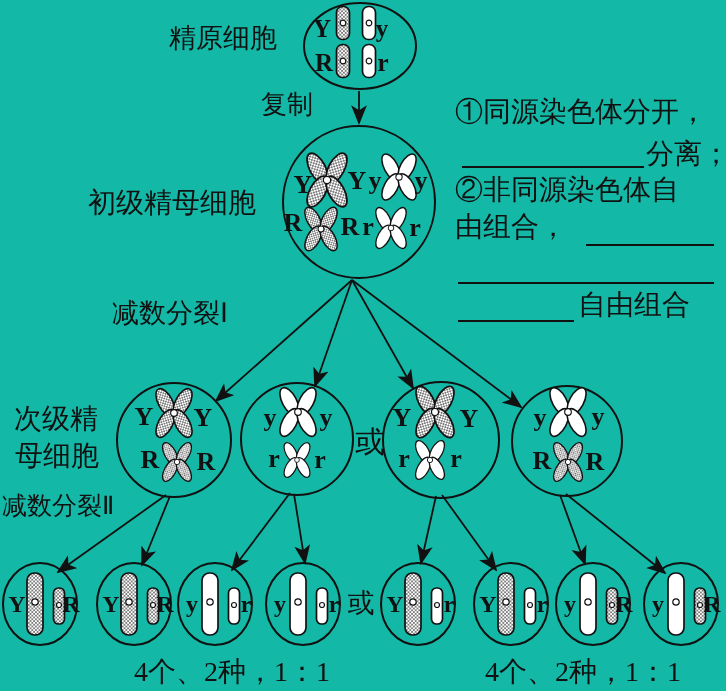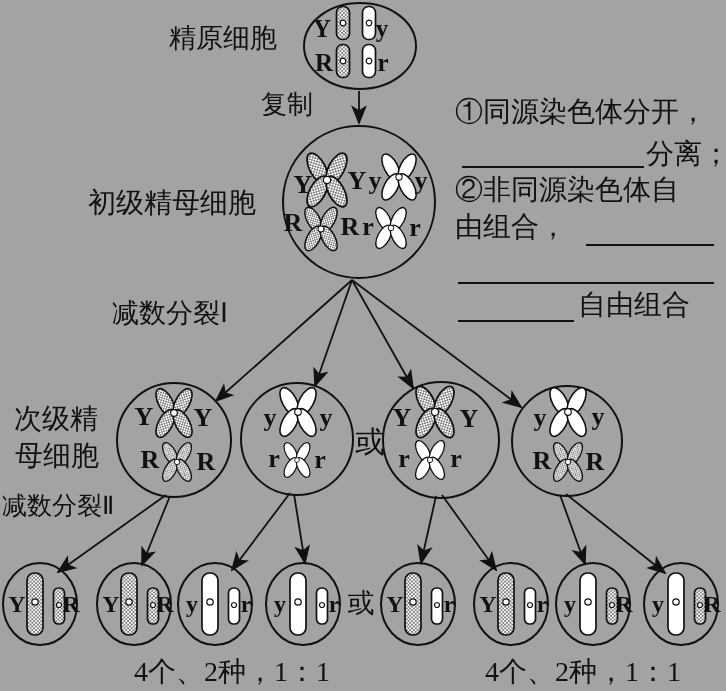--- a/index.html
+++ b/index.html
@@ -1,17 +1,17 @@
 <!DOCTYPE html>
 <html><head>
 <meta charset="utf-8">
 <style>
   html,body { margin:0; padding:0; background:#ffffff; }
   .stage {
-    position:relative; width:726px; height:691px; background:#a3a3a3;
+    position:relative; width:726px; height:691px; background:#14b8a6;
     font-family:"Liberation Sans", sans-serif;
   }
   svg { display:block; }
   text { fill:#111; }
   .cn     { font-family:"Liberation Sans", sans-serif; }
   .allele { font-family:"Liberation Serif", serif; font-weight:600; }
   .res    { font-family:"Liberation Serif", serif; }
   .cellc  { fill:none; stroke:#111; stroke-width:2; }
   .arrow  { stroke:#111; stroke-width:1.8; fill:none; }
   .blank  { stroke:#111; stroke-width:2.2; }

